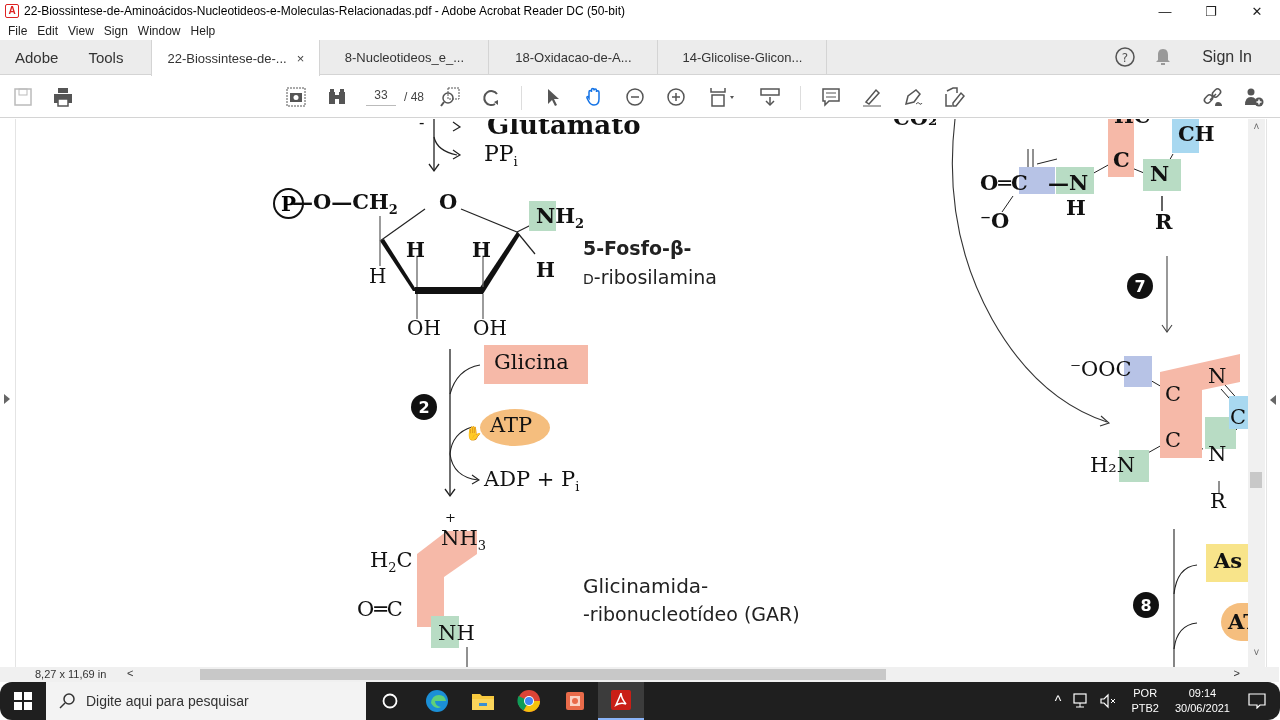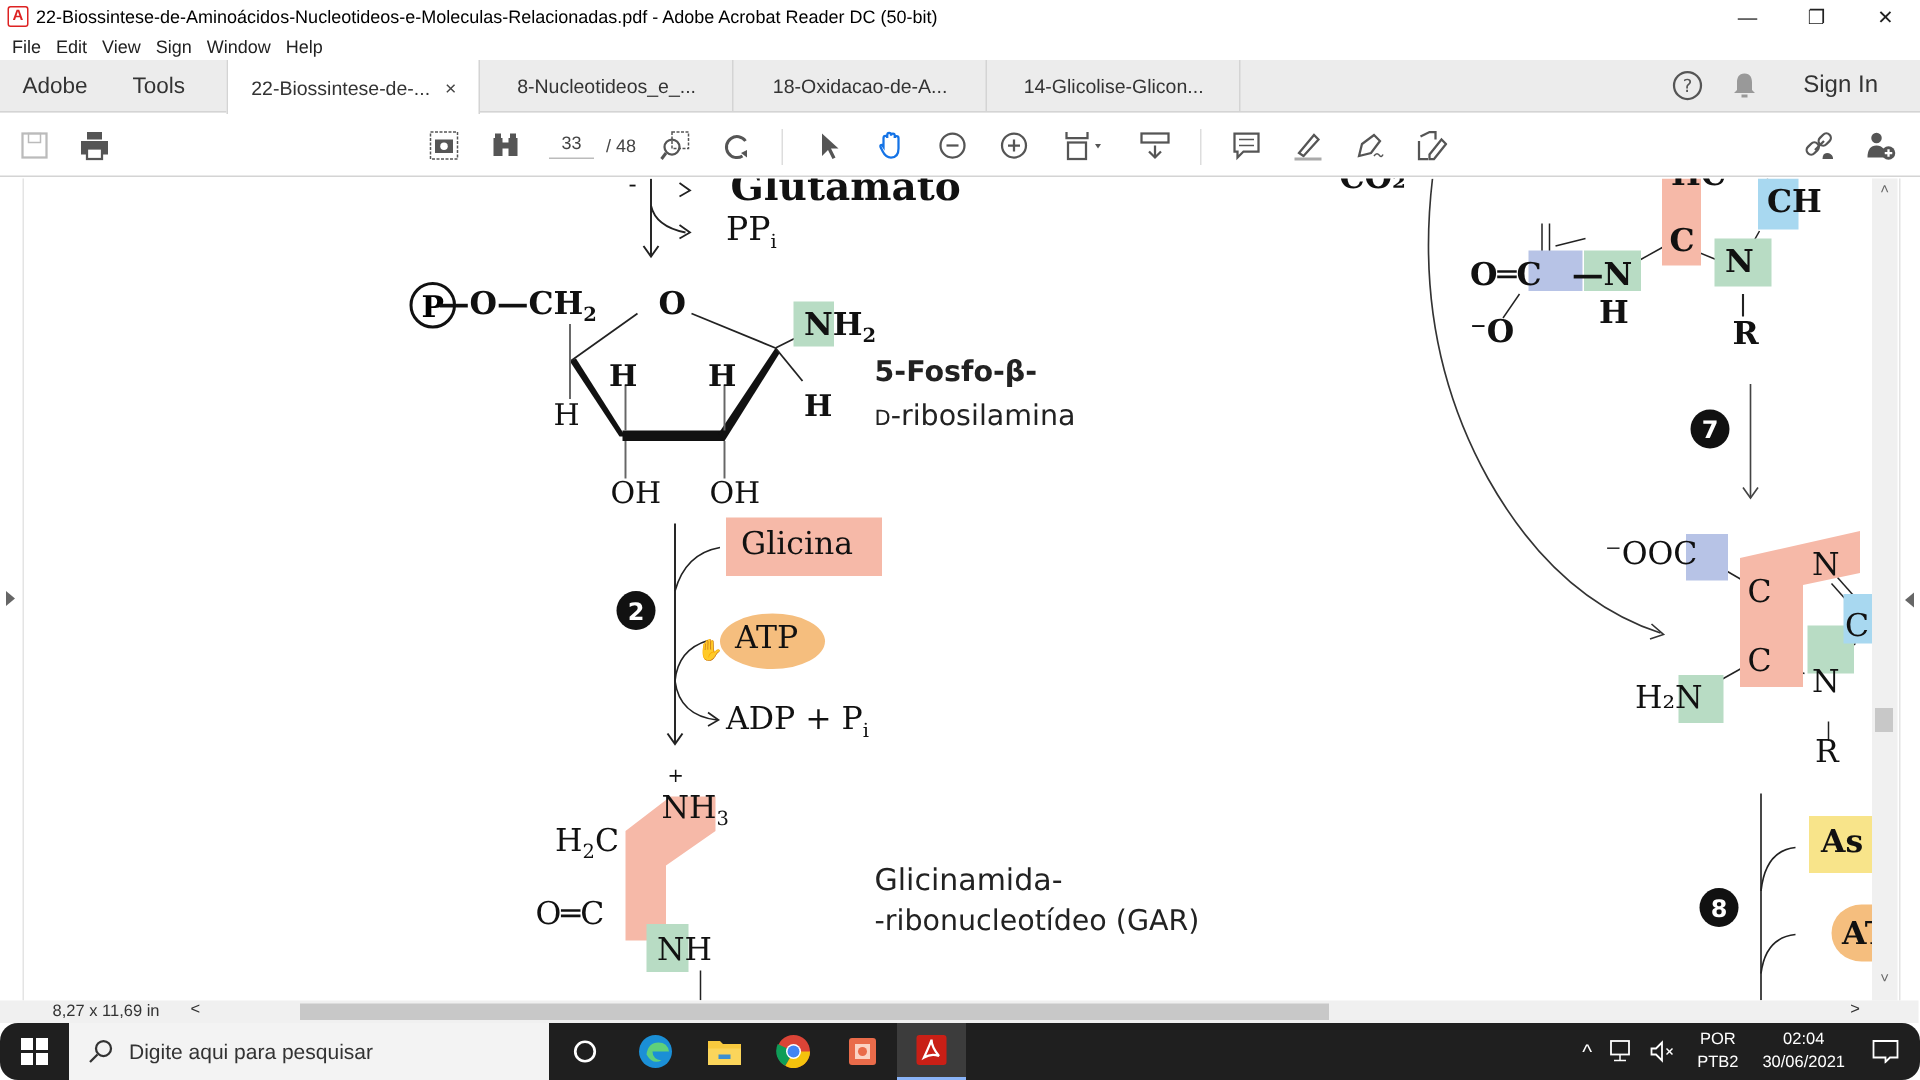--- a/index.html
+++ b/index.html
@@ -471,20 +471,20 @@
     <svg width="20" height="16" viewBox="0 0 20 16" style="margin-right:12px">
         <path d="M2 6 L5 6 L9 2 L9 14 L5 10 L2 10Z" fill="none" stroke="#fff" stroke-width="1.2"></path>
         <line x1="12" y1="6" x2="16" y2="10" stroke="#fff"></line>
         <line x1="16" y1="6" x2="12" y2="10" stroke="#fff"></line>
       </svg>
     <div class="lang" style="margin-right:16px">
       <div>POR</div>
       <div>PTB2</div>
     </div>
     <div class="clock" style="margin-right:18px">
-      <div>02:04</div>
+      <div>09:14</div>
       <div>30/06/2021</div>
     </div>
     <svg width="18" height="16" viewBox="0 0 18 16" style="margin-right:14px">
         <path d="M1 1 L17 1 L17 12 L12 12 L9 15 L9 12 L1 12Z" fill="none" stroke="#fff" stroke-width="1.2"></path>
       </svg>
   </div>
 </div>
 
 </body></html>

